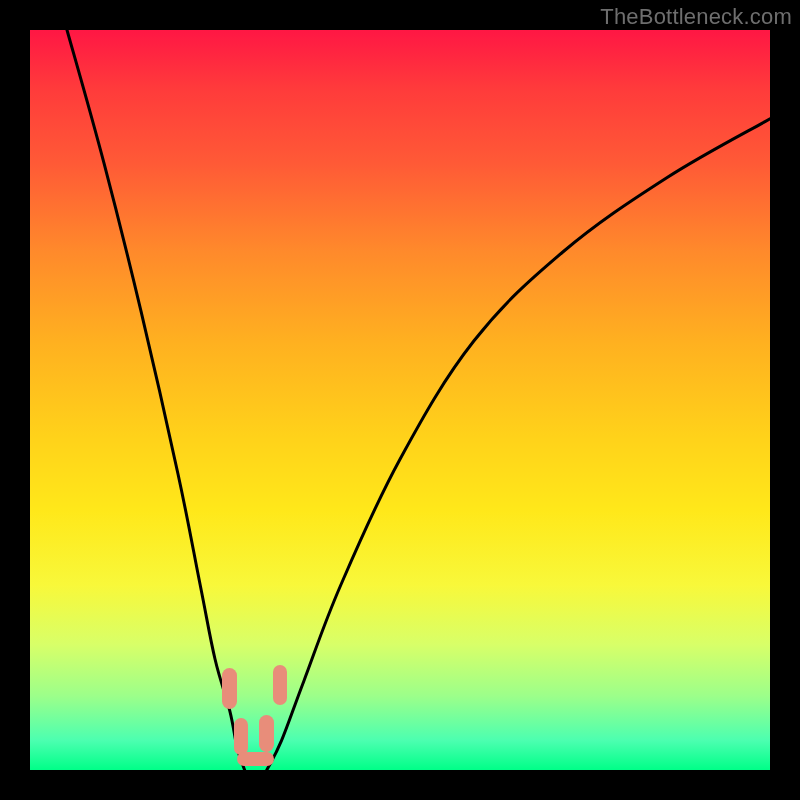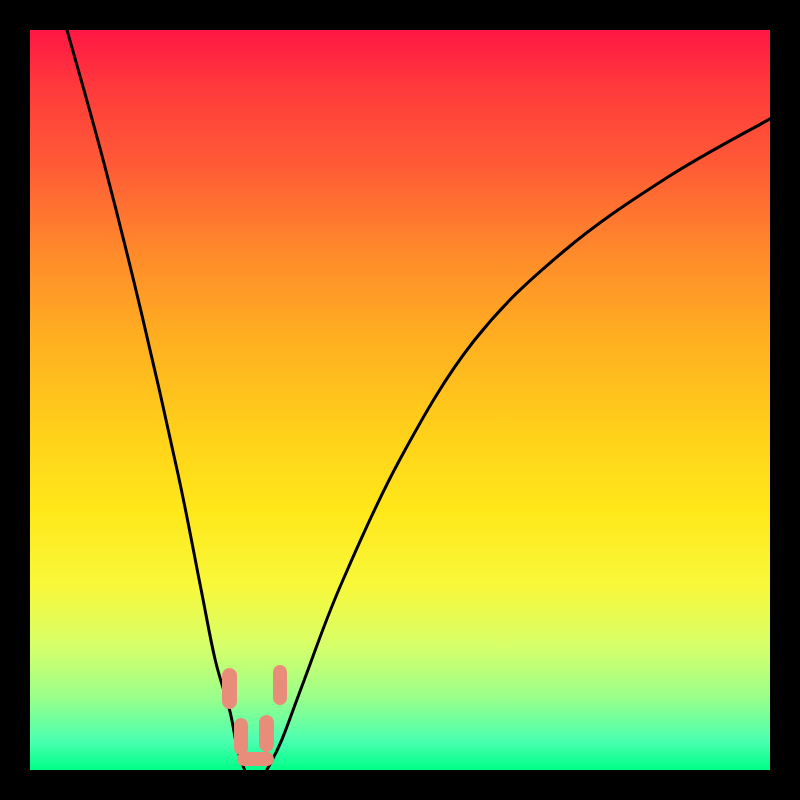--- a/index.html
+++ b/index.html
@@ -64,20 +64,21 @@
   .blob {
     position: absolute;
     background: #e88d7a;
     border-radius: 14px;
   }
 </style>
 </head>
 <body>
 
 <div class="outer">
+  <div class="watermark">TheBottleneck.com</div>
 
   <div class="plot">
     <svg class="curves" viewBox="0 0 740 740" preserveAspectRatio="none">
       <path id="curve-left" class="curve" d="M 37.0 0.0 C 43.7 24.0, 60.7 82.6, 74.0 133.2 C 87.3 183.8, 97.7 225.3, 111.0 281.2 C 124.3 337.1, 137.3 394.7, 148.0 444.0 C 158.7 493.3, 163.5 521.7, 170.2 555.0 C 176.9 588.3, 179.7 606.4, 185.0 629.0 C 190.3 651.6, 195.8 664.8, 199.8 680.8 C 203.8 696.8, 204.5 707.1, 207.2 717.8 C 209.9 728.5, 213.3 736.0, 214.6 740.0"></path>
       <path id="curve-right" class="curve" d="M 236.8 740.0 C 239.5 734.7, 244.9 726.4, 251.6 710.4 C 258.3 694.4, 263.1 679.2, 273.8 651.2 C 284.5 623.2, 293.5 595.0, 310.8 555.0 C 328.1 515.0, 346.0 473.2, 370.0 429.2 C 394.0 385.2, 414.7 348.1, 444.0 310.8 C 473.3 273.5, 498.2 251.3, 532.8 222.0 C 567.4 192.7, 599.1 172.0, 636.4 148.0 C 673.7 124.0, 721.4 99.5, 740.0 88.8"></path>
     </svg>
     <div id="markers">
         <div class="blob" style="left: 192.4px; top: 638.3px; width: 14.8px; height: 40.7px;"></div>
         <div class="blob" style="left: 203.5px; top: 688.2px; width: 14.8px; height: 37px;"></div>
         <div class="blob" style="left: 229.4px; top: 684.5px; width: 14.8px; height: 37px;"></div>

